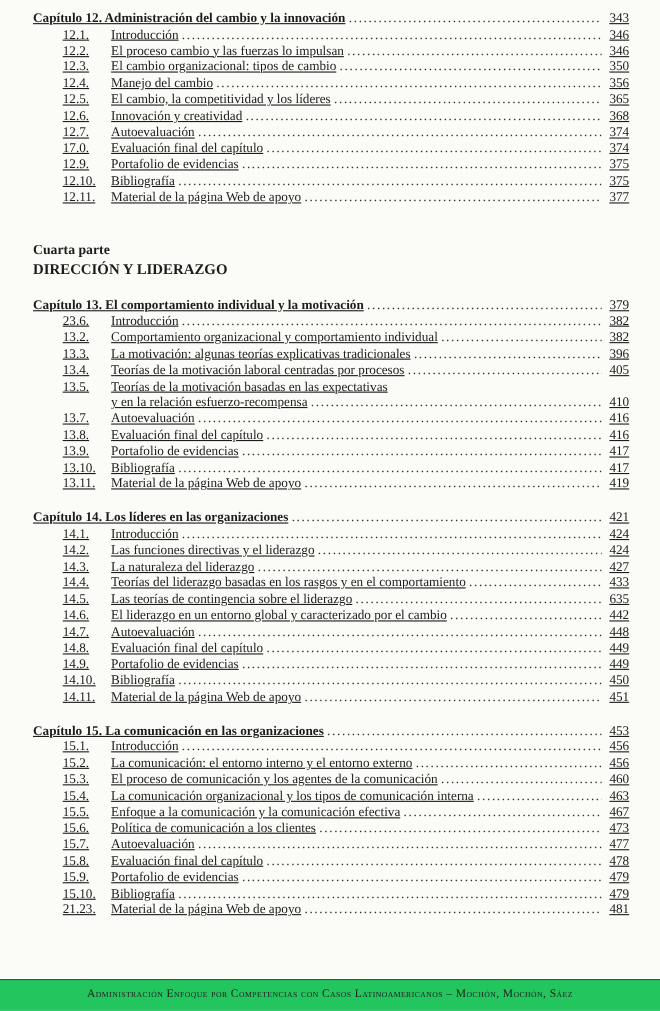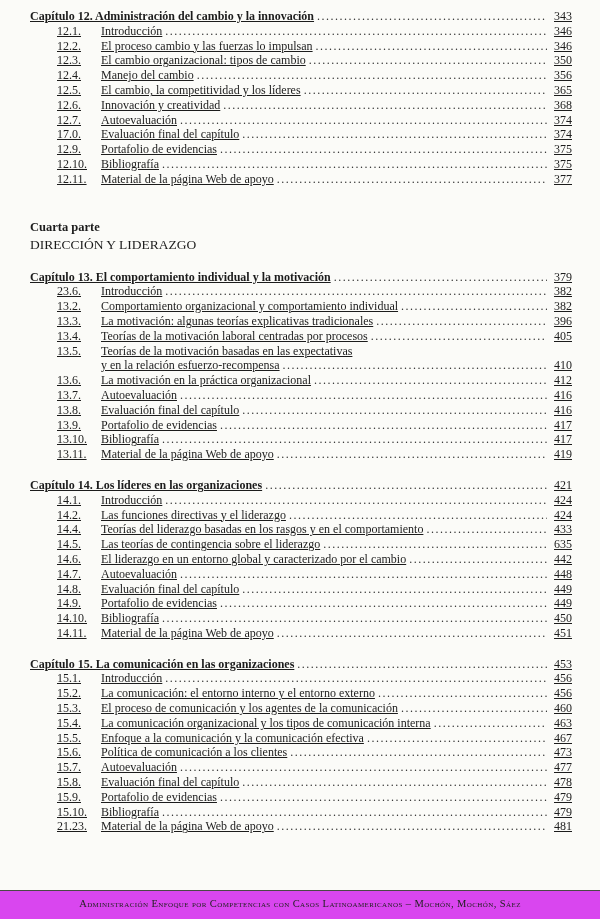--- a/index.html
+++ b/index.html
@@ -48,33 +48,33 @@
   .page {
     flex:0 0 auto;
     min-width:26px;
     text-align:center;
   }
 
   .chapter { margin-bottom:16px;text-decoration:underline; }
 
   .part { margin:32px 0 16px; }
   .part-label { font-weight:bold; font-size:12.5px; line-height:17px; }
-  .part-title { font-weight:normal; font-size:13.5px; line-height:18px; }
+  .part-title { font-weight:bold; font-size:13.5px; line-height:18px; }
 
   .footer {
     position:absolute;
     left:0; right:0; bottom:0;
     border-top:1px solid #4a4a46;
     padding:7px 10px 10px;
     text-align:center;
     font-variant:small-caps;
     font-size:10.5px;
     letter-spacing:0.4px;
     color:#222;
-    background:#d946ef;
+    background:#22c55e;
   }
 </style>
 </head>
 <body>
 
 <div class="toc" id="toc">
     <div class="chapter">
       <div class="row head">
         <span class="ch-title">Capítulo 12. Administración del cambio y la innovación</span>
         <span class="leader"></span>
@@ -185,26 +185,20 @@
         <span class="num">13.5.</span>
         <span class="title">Teorías de la motivación basadas en las expectativas</span>
       </div>
       <div class="row sec">
         <span class="num"></span>
         <span class="title">y en la relación esfuerzo-recompensa</span>
         <span class="leader"></span>
         <span class="page">410</span>
       </div>
       <div class="row sec">
-        <span class="num">13.6.</span>
-        <span class="title">La motivación en la práctica organizacional</span>
-        <span class="leader"></span>
-        <span class="page">412</span>
-      </div>
-      <div class="row sec">
         <span class="num">13.7.</span>
         <span class="title">Autoevaluación</span>
         <span class="leader"></span>
         <span class="page">416</span>
       </div>
       <div class="row sec">
         <span class="num">13.8.</span>
         <span class="title">Evaluación final del capítulo</span>
         <span class="leader"></span>
         <span class="page">416</span>
@@ -240,20 +234,26 @@
         <span class="leader"></span>
         <span class="page">424</span>
       </div>
       <div class="row sec">
         <span class="num">14.2.</span>
         <span class="title">Las funciones directivas y el liderazgo</span>
         <span class="leader"></span>
         <span class="page">424</span>
       </div>
       <div class="row sec">
+        <span class="num">14.3.</span>
+        <span class="title">La naturaleza del liderazgo</span>
+        <span class="leader"></span>
+        <span class="page">427</span>
+      </div>
+      <div class="row sec">
         <span class="num">14.4.</span>
         <span class="title">Teorías del liderazgo basadas en los rasgos y en el comportamiento</span>
         <span class="leader"></span>
         <span class="page">433</span>
       </div>
       <div class="row sec">
         <span class="num">14.5.</span>
         <span class="title">Las teorías de contingencia sobre el liderazgo</span>
         <span class="leader"></span>
         <span class="page">635</span>

